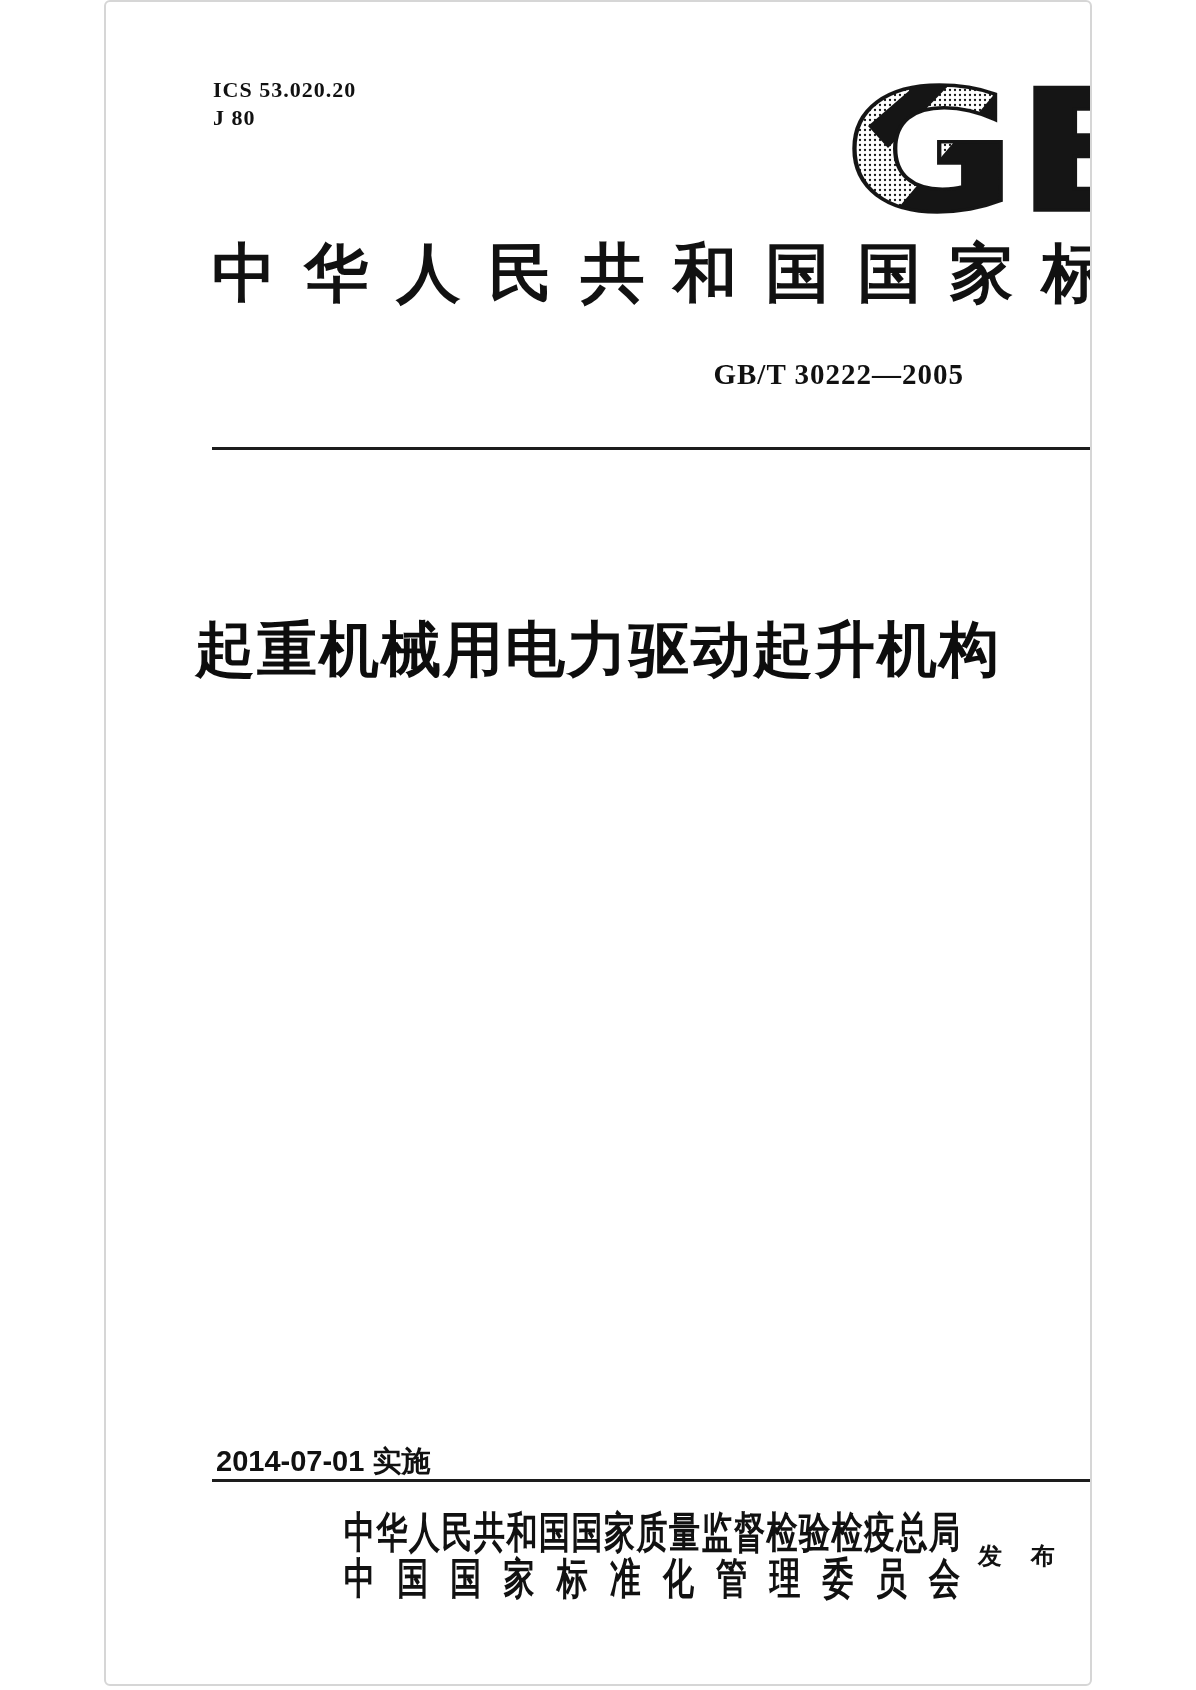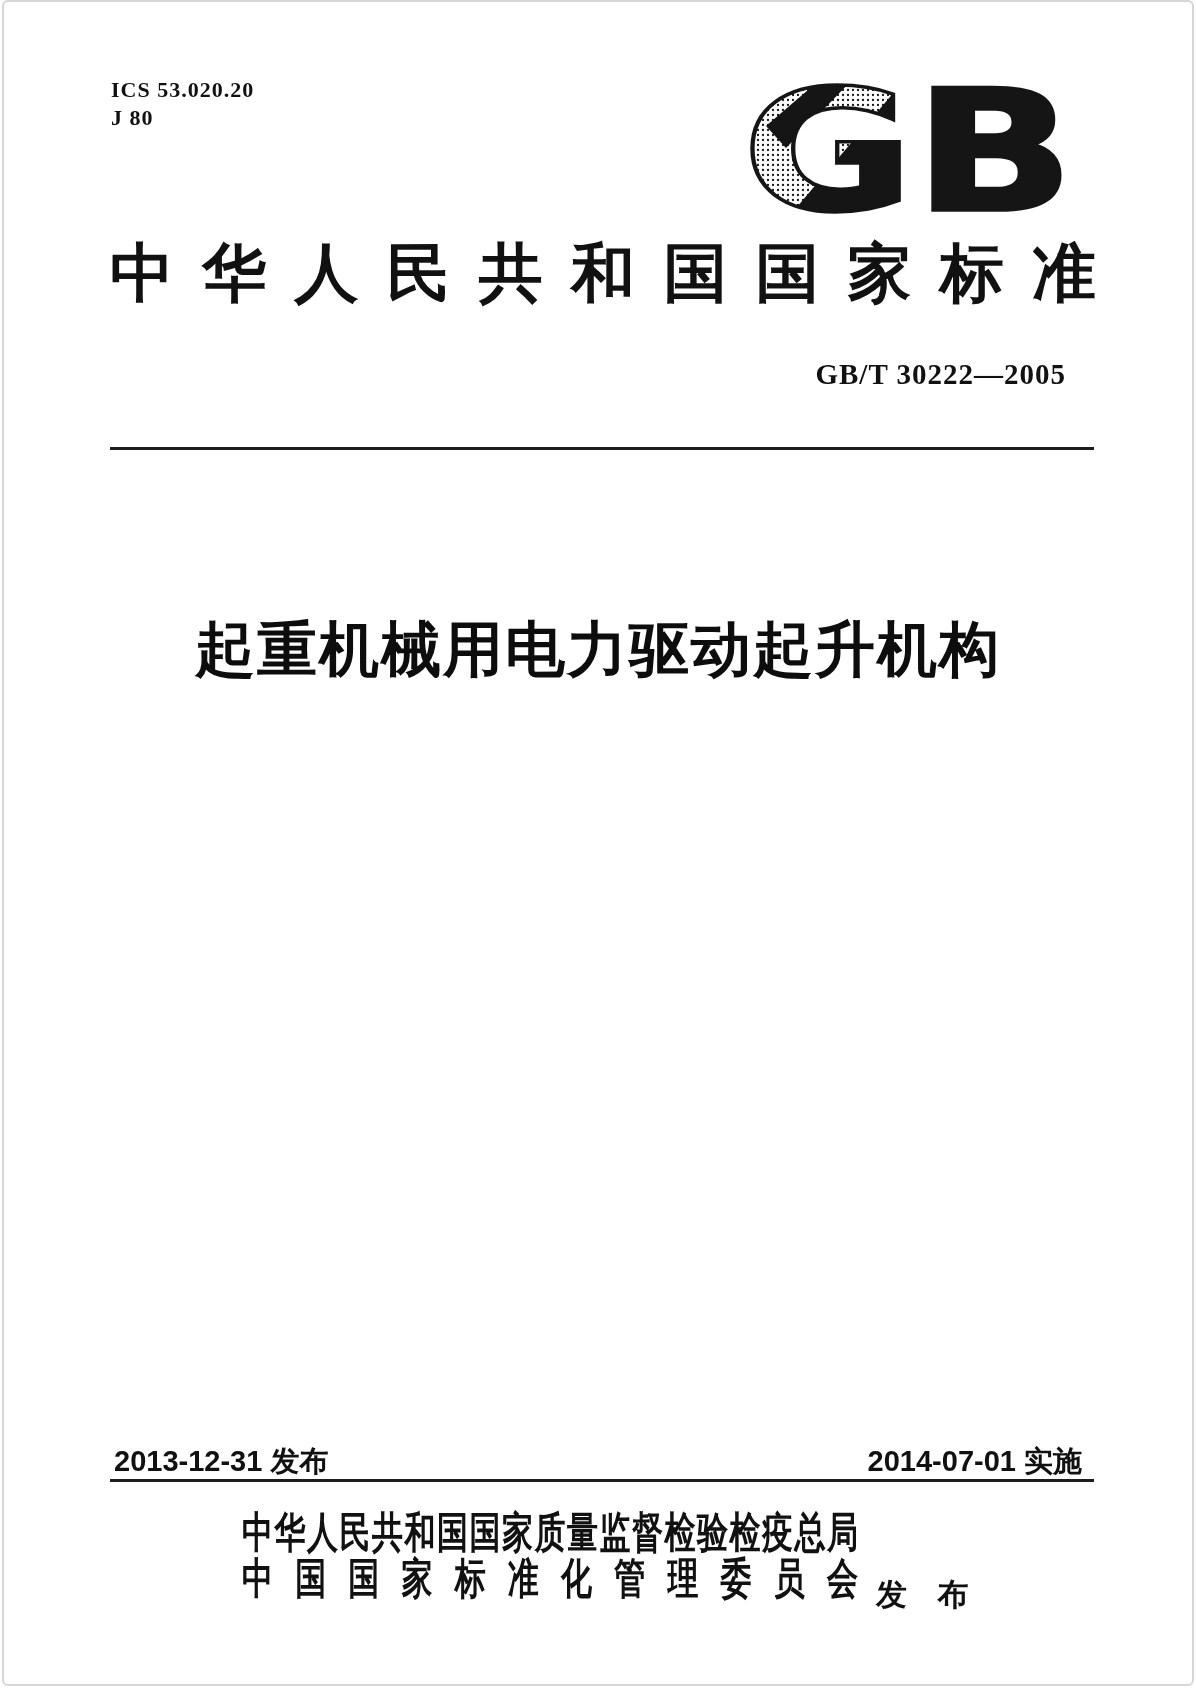--- a/index.html
+++ b/index.html
@@ -1,21 +1,21 @@
 <!DOCTYPE html>
 <html><head>
 <meta charset="utf-8">
 <style>
   * { margin:0; padding:0; box-sizing:border-box; }
   html,body { background:#ffffff; }
   body { width:1196px; height:1690px; font-family:"Liberation Sans", sans-serif; }
 
   .page {
     position:relative;
-    width:1192px; height:1686px;
+    width:988px; height:1686px;
     margin:0 auto;
     background:#ffffff;
     border:2px solid #d6d6d6;
     border-radius:6px;
     overflow:hidden;
     color:#111111;
   }
 
   .ics-block {
     position:absolute; left:107px; top:74px;
@@ -73,23 +73,23 @@
     display:flex; justify-content:space-between;
     font-family:"Liberation Serif", serif;
     font-weight:bold; font-size:31px; line-height:34px;
     transform:scaleY(1.38); transform-origin:top left;
     white-space:nowrap;
   }
   .issuer-line-1 { top:1508px; }
   .issuer-line-2 { top:1554px; }
 
   .release-label {
-    position:absolute; left:872px; top:1572px;
+    position:absolute; left:872px; top:1538px;
     font-family:"Liberation Sans", sans-serif;
-    font-weight:bold; font-size:31px;
+    font-weight:bold; font-size:24px;
     word-spacing:22px; white-space:nowrap;
   }
 </style>
 </head>
 <body>
 
 <div class="page">
 
   <div class="ics-block">
     <div>ICS 53.020.20</div>
@@ -130,21 +130,20 @@
     </div>
 
   <div class="std-number">GB/T 30222—2005</div>
 
   <div class="rule rule-top"></div>
 
   <div class="title-cn title-cn-1">起重机械用电力驱动起升机构</div>
 
 
   <div class="dates-row">
-    <span>2013-12-31 发布</span>
     <span>2014-07-01 实施</span>
   </div>
 
   <div class="rule rule-bottom"></div>
 
   <div class="issuer-line issuer-line-1 justify-chars">
       <span>中</span>
       <span>华</span>
       <span>人</span>
       <span>民</span>

